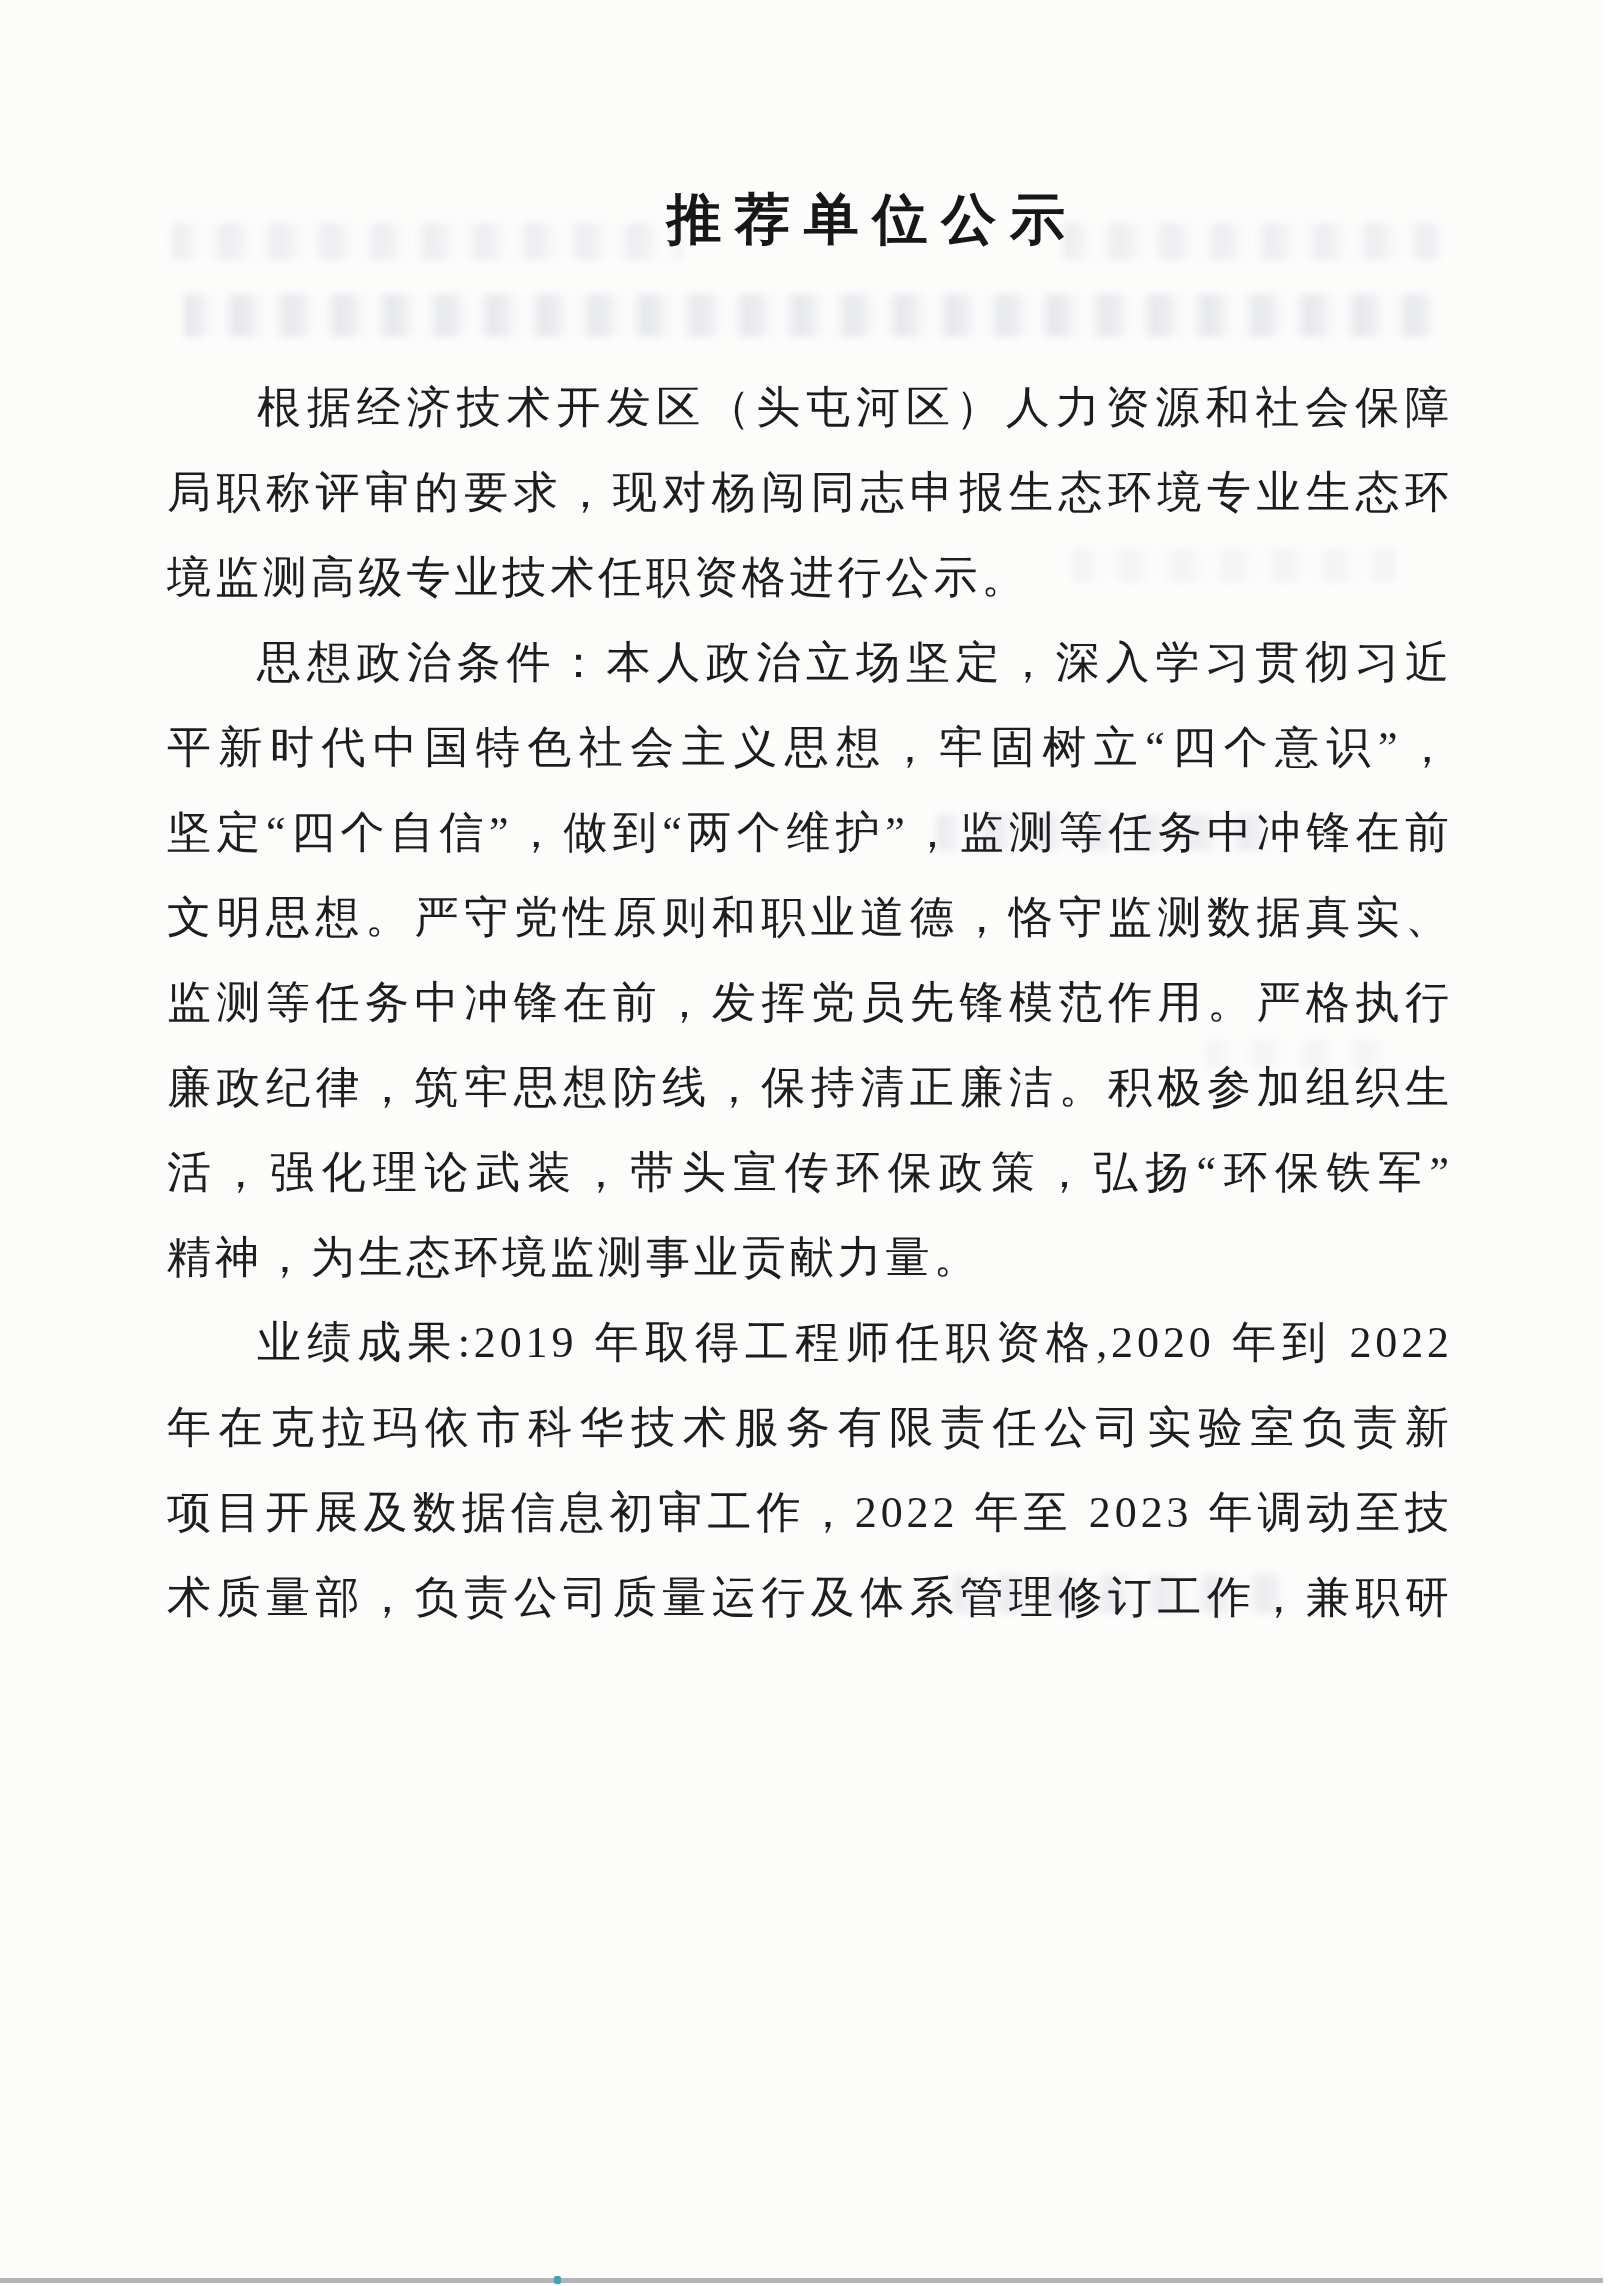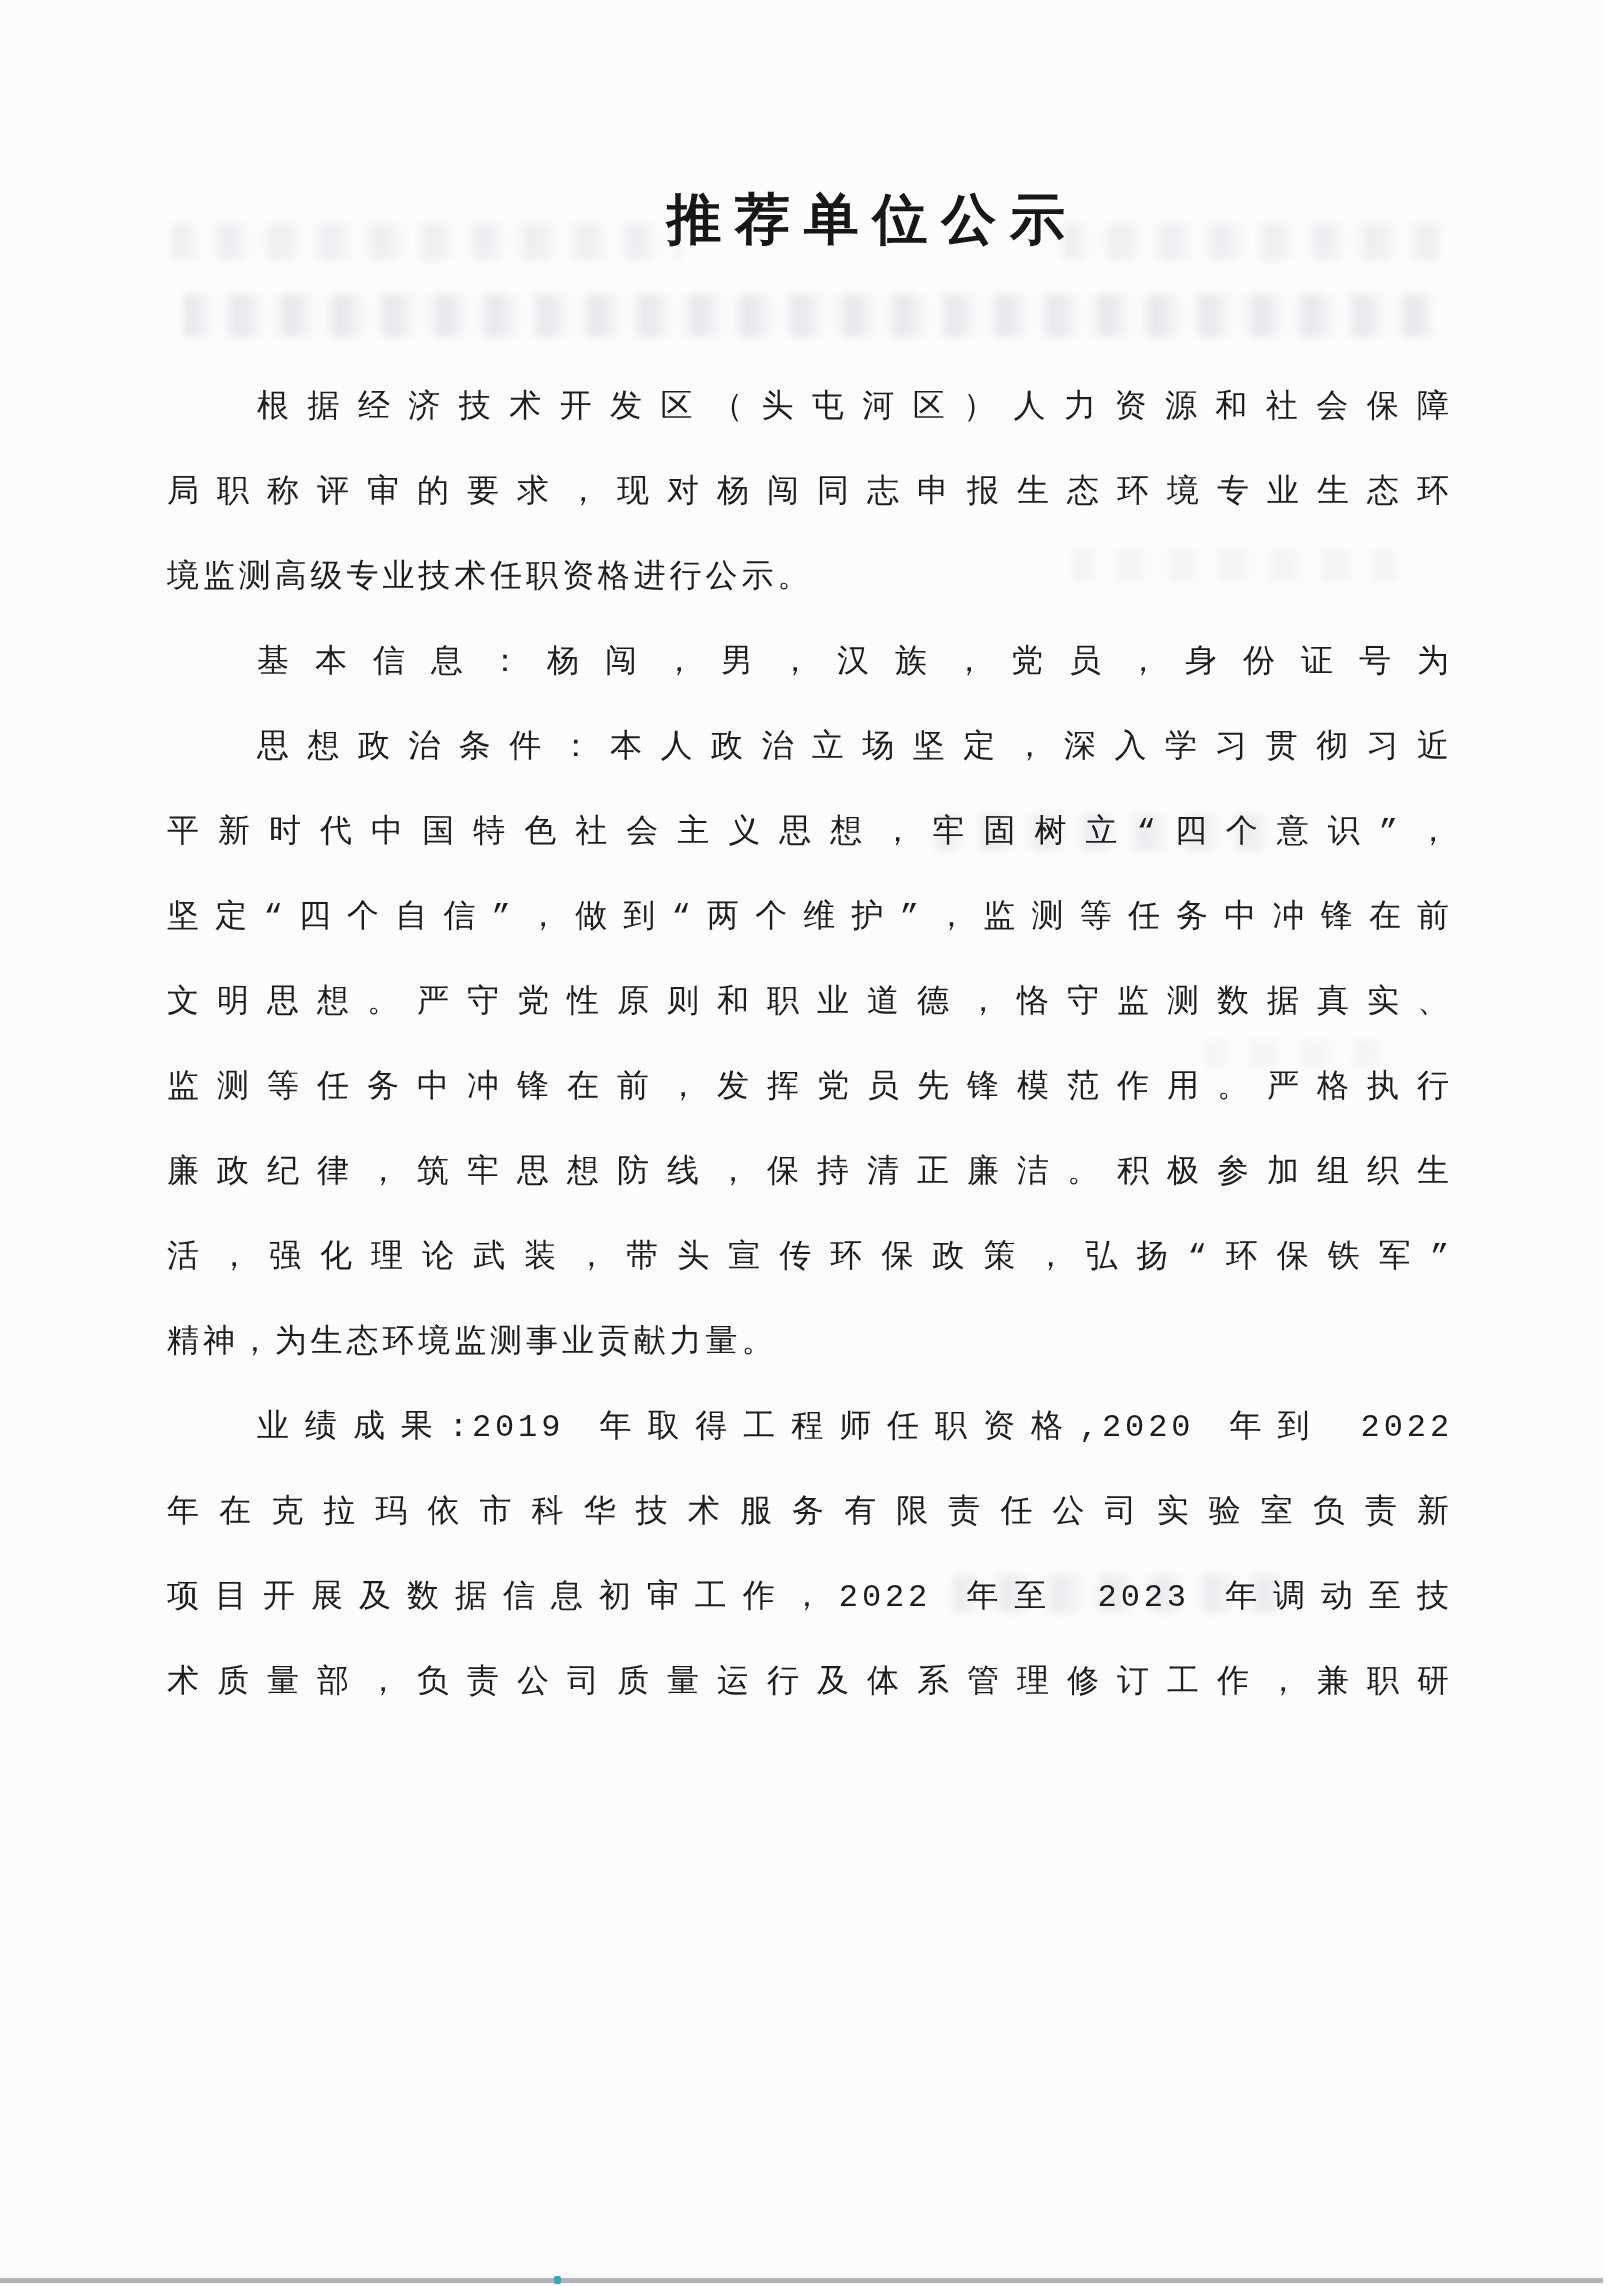--- a/index.html
+++ b/index.html
@@ -36,27 +36,27 @@
   
   .doc-body {
     position: absolute;
     top: 365px;
     left: 167px;
     width: 1286px;
   }
   .line {
     height: 85px;
     line-height: 85px;
-    font-size: 32px;
+    font-size: 44px;
     letter-spacing: 3.9px;
     color: #1d1d20;
     text-align: justify;
     text-align-last: left;
     white-space: nowrap;
-    font-family: Liberation Mono, monospace;
+    font-family: Liberation Serif, serif;
   }
   .line.fill {
     white-space: normal;
     text-align-last: justify;
   }
   .line.indent {
     padding-left: 90px;
   }
 
   
@@ -109,21 +109,20 @@
   <div class="ghost g5"></div>
   <div class="ghost g6"></div>
   <div class="ghost g7"></div>
 
   <h1 class="doc-title">推荐单位公示</h1>
 
   <div class="doc-body">
       <div class="line indent fill">根据经济技术开发区（头屯河区）人力资源和社会保障</div>
       <div class="line fill">局职称评审的要求，现对杨闯同志申报生态环境专业生态环</div>
       <div class="line">境监测高级专业技术任职资格进行公示。</div>
-      <div class="line indent fill">基本信息：杨闯，男，汉族，党员，身份证号为</div>
       <div class="line indent fill">思想政治条件：本人政治立场坚定，深入学习贯彻习近</div>
       <div class="line fill">平新时代中国特色社会主义思想，牢固树立“四个意识”，</div>
       <div class="line fill">坚定“四个自信”，做到“两个维护”，监测等任务中冲锋在前</div>
       <div class="line fill">文明思想。严守党性原则和职业道德，恪守监测数据真实、</div>
       <div class="line fill">监测等任务中冲锋在前，发挥党员先锋模范作用。严格执行</div>
       <div class="line fill">廉政纪律，筑牢思想防线，保持清正廉洁。积极参加组织生</div>
       <div class="line fill">活，强化理论武装，带头宣传环保政策，弘扬“环保铁军”</div>
       <div class="line">精神，为生态环境监测事业贡献力量。</div>
       <div class="line indent fill">业绩成果:2019 年取得工程师任职资格,2020 年到 2022</div>
       <div class="line fill">年在克拉玛依市科华技术服务有限责任公司实验室负责新</div>

